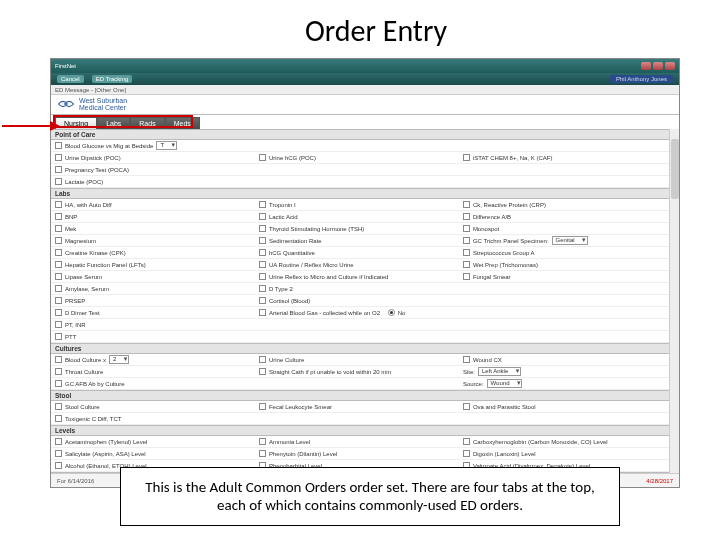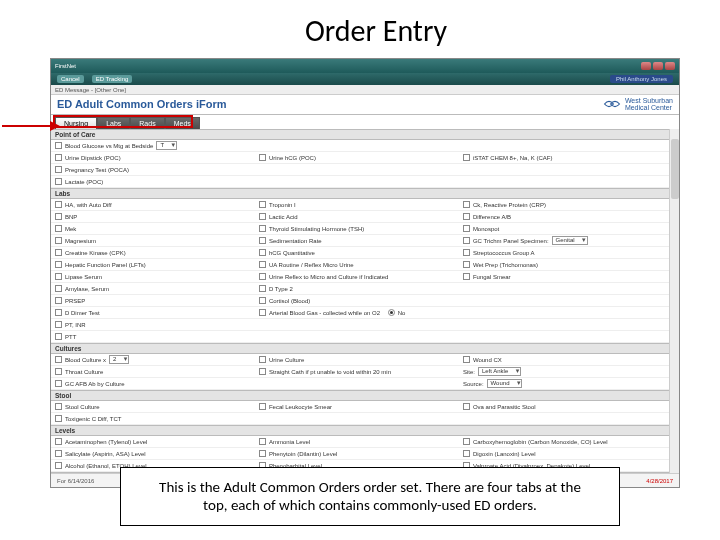--- a/index.html
+++ b/index.html
@@ -232,21 +232,21 @@
     padding: 0 6px;
   }
   .status-right { color: #c00; }
   .caption-box {
     position: absolute;
     left: 120px;
     bottom: 14px;
     width: 500px;
     background: #fff;
     border: 1px solid #000;
-    padding: 10px 28px;
+    padding: 10px 14px;
     font-family: Calibri, sans-serif;
     font-size: 15px;
     text-align: center;
     line-height: 1.25;
   }
 </style>
 </head>
 <body>
 
 <div class="slide-title">Order Entry</div>
@@ -264,21 +264,20 @@
 
   <div class="menubar">
     <span class="pill">Cancel</span>
     <span class="pill">ED Tracking</span>
     <span class="user-chip">Phil  Anthony Jones</span>
   </div>
 
   <div class="doc-title">ED Message - [Other One]</div>
 
   <div class="form-header">
-    <div class="form-title">ED Adult Common Orders iForm</div>
     <div class="logo-block">
       <div class="logo-mark">
         <svg viewBox="0 0 24 18">
             <path d="M2 9 Q8 2 14 9 Q8 16 2 9 Z M10 9 Q16 2 22 9 Q16 16 10 9 Z" fill="none" stroke="#2a5a9a" stroke-width="1.5"></path>
           </svg>
       </div>
       <div class="logo-text">
         <div>West Suburban</div>
         <div>Medical Center</div>
       </div>

